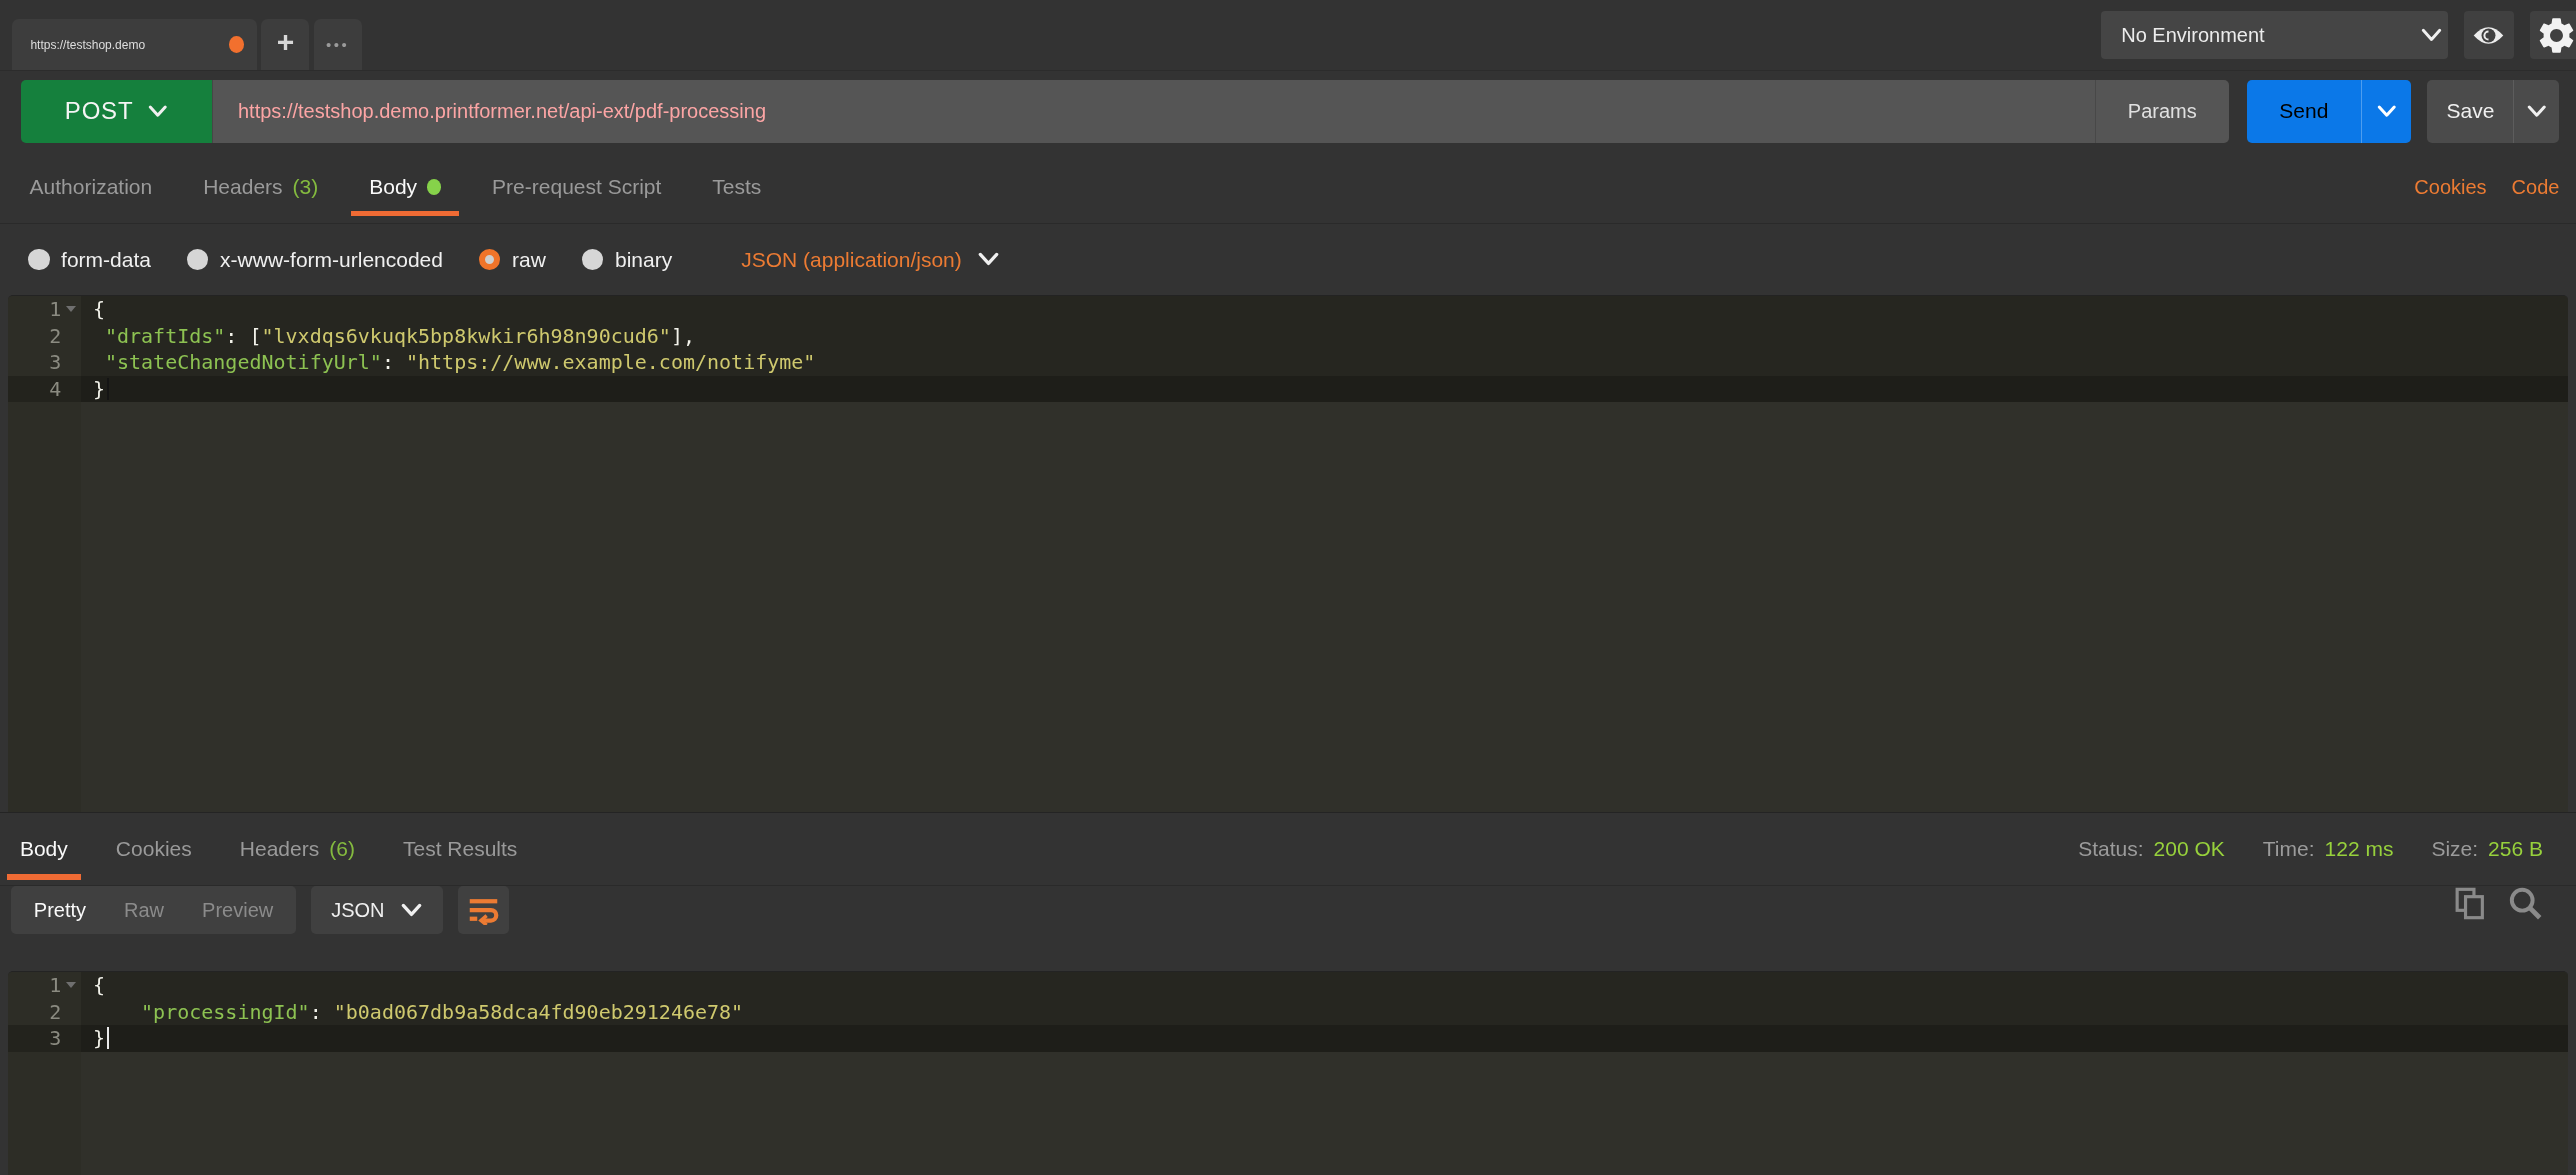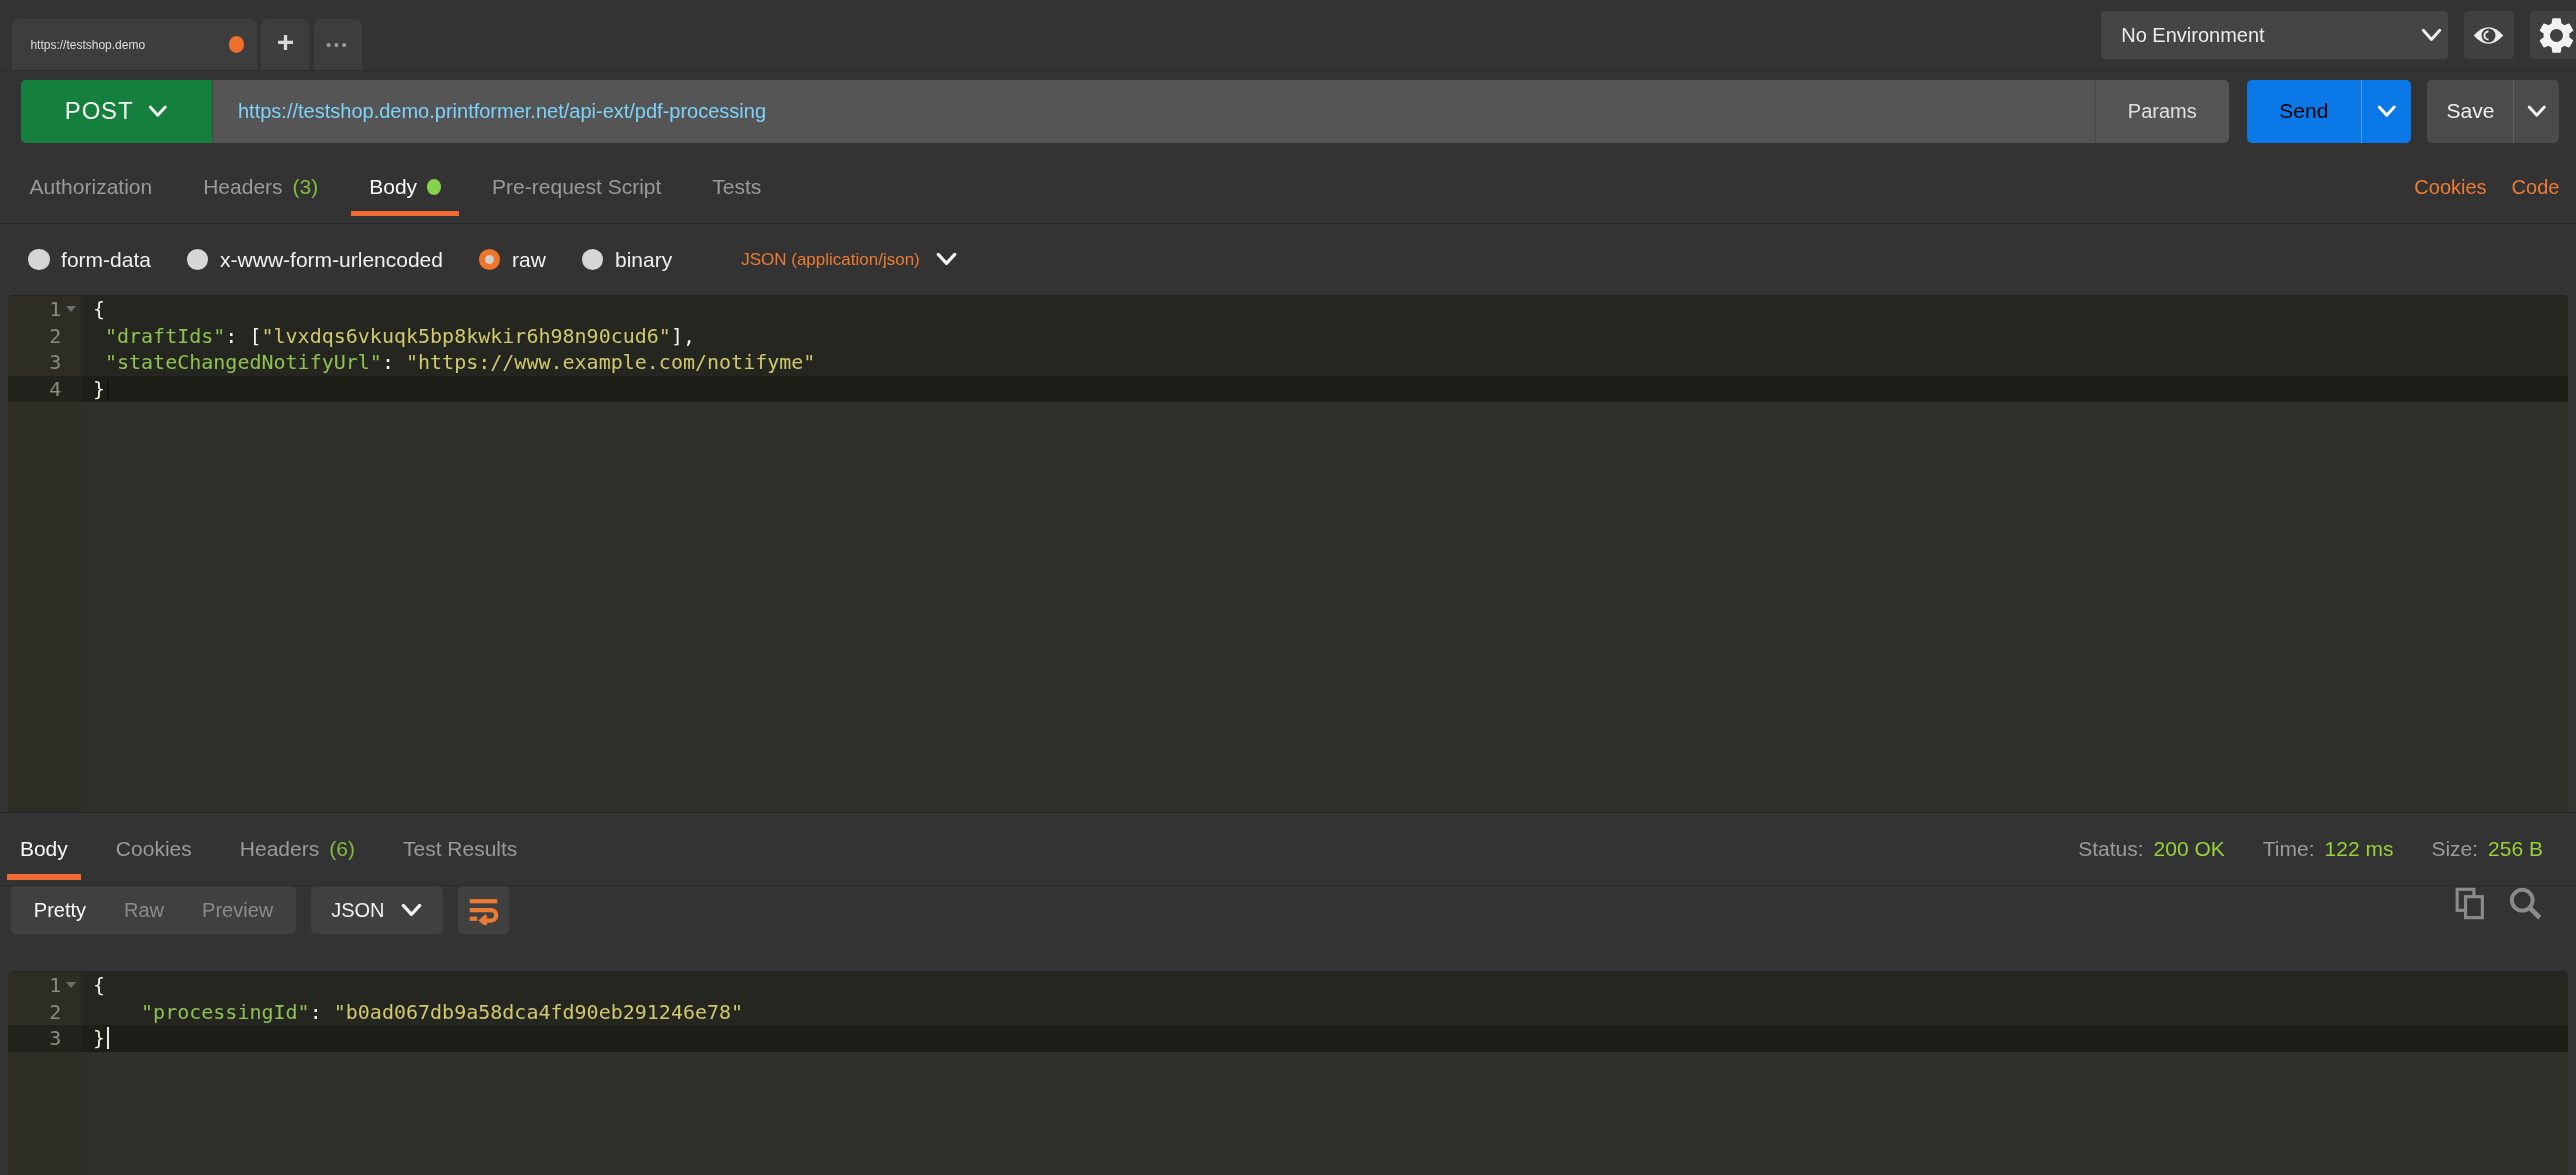--- a/index.html
+++ b/index.html
@@ -23,21 +23,21 @@
   .top-right { position:absolute; right:0; top:0; height:70px; display:flex; align-items:center; padding-right:0; }
   .env-select { width:347px; height:48px; background:#454545; border-radius:4.1px; display:flex; align-items:center; padding:0 5px 0 20px; font-size:20px; color:#ececec; }
   .env-select .lbl { flex:1; }
   .iconbtn { width:50px; height:48px; background:#404040; border-radius:4.1px; display:flex; align-items:center; justify-content:center; margin-left:15.7px; }
   .gearbtn { width:53px; margin-right:-6.6px; }
 
   
   .req-row { height:81px; display:flex; align-items:center; padding:0 16.6px 0 21px; background:#333333; border-top:0.8px solid #2c2c2c; }
   .url-bar { flex:1; height:63px; display:flex; border-radius:5px; overflow:hidden; }
   .method { width:191px; background:#15803d; display:flex; align-items:center; justify-content:center; gap:13.3px; font-size:24px; color:#f5f5f5; letter-spacing:0.8px; }
-  .url-field { flex:1; background:#555555; display:flex; align-items:center; padding-left:25px; font-size:20px; color:#7dd3fc; border-left:1.7px solid #464646; }
+  .url-field { flex:1; background:#555555; display:flex; align-items:center; padding-left:25px; font-size:20px; color:#fca5a5; border-left:1.7px solid #464646; }
   .params-btn { width:134px; background:#555555; border-left:1.7px solid #484848; display:flex; align-items:center; justify-content:center; font-size:20px; color:#e0e0e0; }
   .send-btn { margin-left:18px; height:63px; display:flex; border-radius:5px; overflow:hidden; background:#0b78e8; }
   .send-main { width:114px; display:flex; align-items:center; justify-content:center; font-size:21px; color:#000000; }
   .send-arrow { width:50px; display:flex; align-items:center; justify-content:center; border-left:0.8px solid rgba(255,255,255,0.28); }
   .save-btn { margin-left:16.6px; height:63px; display:flex; border-radius:5px; overflow:hidden; background:#4b4b4b; }
   .save-main { width:86px; display:flex; align-items:center; justify-content:center; font-size:21px; color:#f0f0f0; }
   .save-arrow { width:46px; display:flex; align-items:center; justify-content:center; border-left:0.8px solid #5d5d5d; }
 
   
   .rtabs { height:73px; display:flex; align-items:stretch; padding:0 16.6px 0 11.6px; border-bottom:1.7px solid #2a2a2a; position:relative; }
@@ -47,21 +47,21 @@
   .rtab.active::after { content:""; position:absolute; left:0; right:0; bottom:6.6px; height:5.8px; background:#f06b34; }
   .green-dot { width:14px; height:15.7px; border-radius:50%; background:#86d24a; }
   .rtabs-right { margin-left:auto; display:flex; align-items:center; gap:25px; font-size:20px; color:#ec7b33; }
 
   
   .radio-row { height:71px; display:flex; align-items:center; padding-left:28px; }
   .radio-opt { display:flex; align-items:center; margin-right:36px; }
   .radio { width:21.5px; height:21.5px; border-radius:50%; background:#d6d6d6; flex:none; }
   .radio.sel { background:#cfcfcf; border:6.6px solid #f0742a; }
   .radio-opt .rlbl { margin-left:11.6px; font-size:21px; color:#f0f0f0; }
-  .ctype { display:flex; align-items:center; gap:15px; margin-left:33px; font-size:17px; color:#ec7b33; }
+  .ctype { display:flex; align-items:center; gap:15px; margin-left:33px; font-size:21px; color:#ec7b33; }
 
   
   .editor { margin:0 8.3px; background:#30302a; border-top:1.7px solid #232323; border-radius:5px 5px 0 0; overflow:hidden; }
   .editor .rows { display:flex; flex-direction:column; height:100%; font-family:"DejaVu Sans Mono", monospace; font-size:20px; }
   .code-row { display:flex; height:26.5px; flex:none; }
   .code-row.filler { flex:1; height:auto; }
   .gut { width:73px; flex:none; background:#2d2d26; display:flex; align-items:center; justify-content:flex-end; }
   .lnum { color:#8b8b81; font-size:20px; }
   .foldbox { width:20px; height:100%; display:flex; align-items:center; justify-content:center; }
   .fold-tri { width:0; height:0; border-left:5px solid transparent; border-right:5px solid transparent; border-top:6.6px solid #6f6f6f; }

